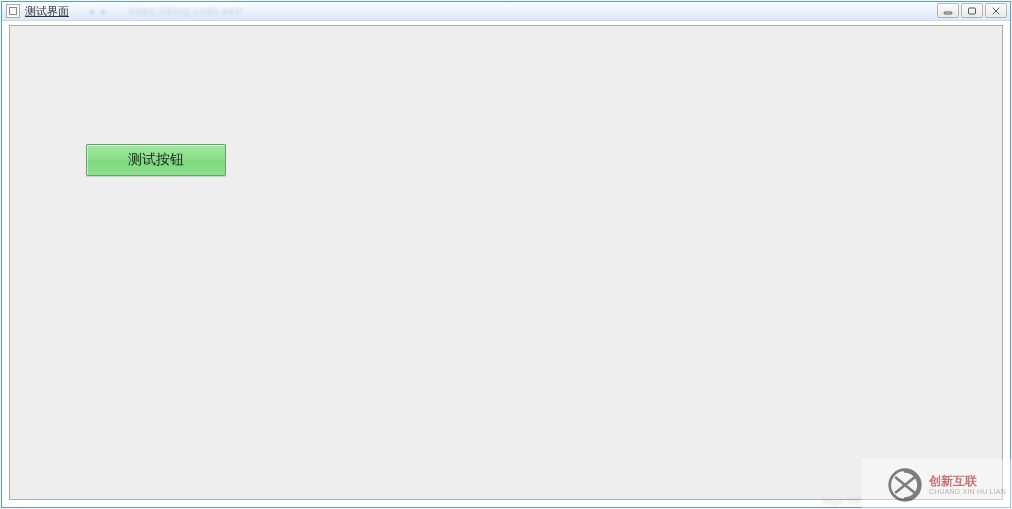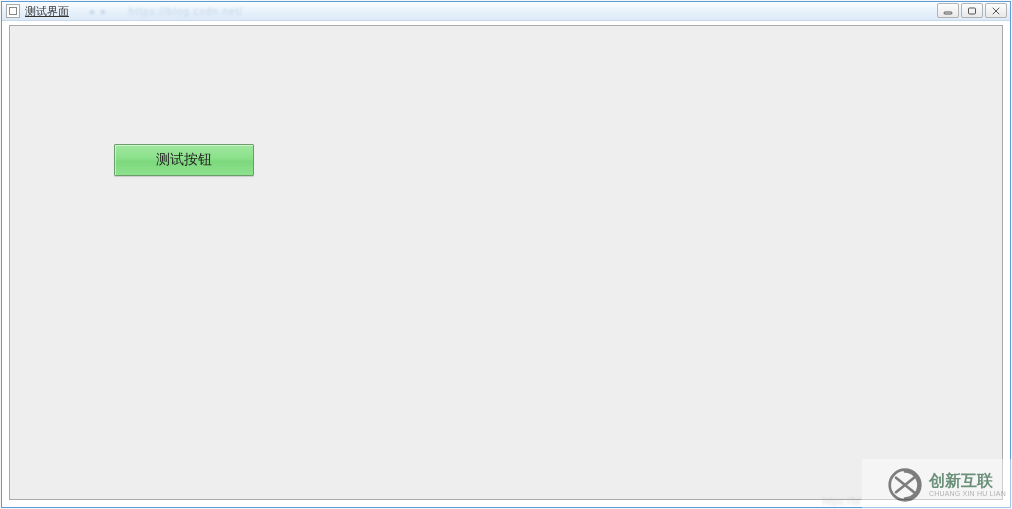--- a/index.html
+++ b/index.html
@@ -107,21 +107,20 @@
       border: 1px solid #6c9e6c;
       border-radius: 1px;
       box-shadow: inset 1px 1px 0 rgba(255,255,255,0.5), 0 1px 1px rgba(0,0,0,0.15);
       font-size: 14px;
       color: #222;
       display: flex;
       align-items: center;
       justify-content: center;
       cursor: pointer;
       font-family: Liberation Mono, monospace;
-      margin-left: 28px;
     }
     .watermark {
       position: absolute;
       right: 0;
       bottom: 0;
       width: 150px;
       height: 60px;
       opacity: 0.6;
       z-index: 100;
     }
@@ -144,23 +143,23 @@
     .watermark-logo {
       width: 36px;
       height: 36px;
     }
     .watermark-text-group {
       display: flex;
       flex-direction: column;
       line-height: 1.1;
     }
     .watermark-main {
-      font-size: 16px;
+      font-size: 12px;
       font-weight: bold;
-      color: #14532d;
+      color: #b91c1c;
     }
     .watermark-sub {
       font-size: 7px;
       color: #888;
       letter-spacing: 0.2px;
     }
     .bottom-blur-text {
       position: absolute;
       right: 152px;
       bottom: 2px;

